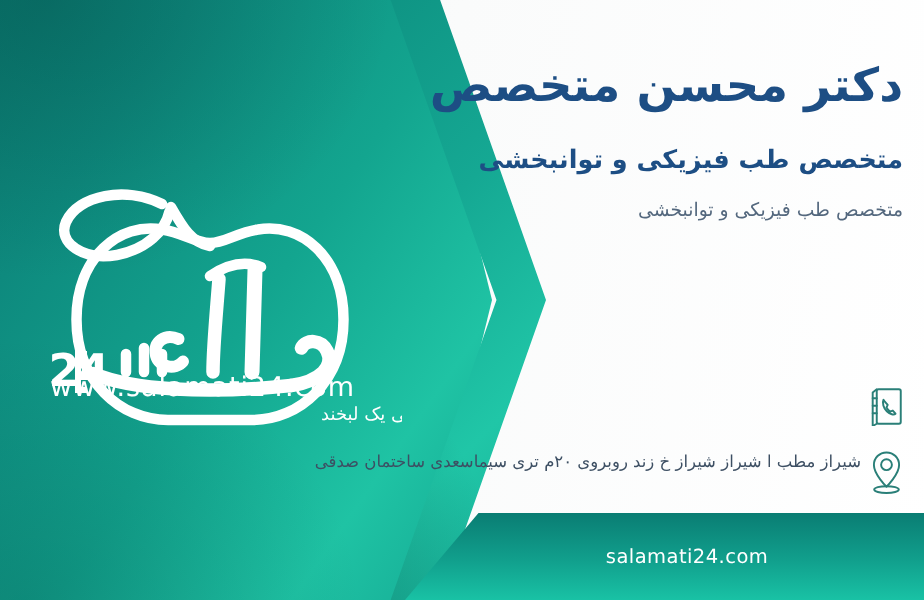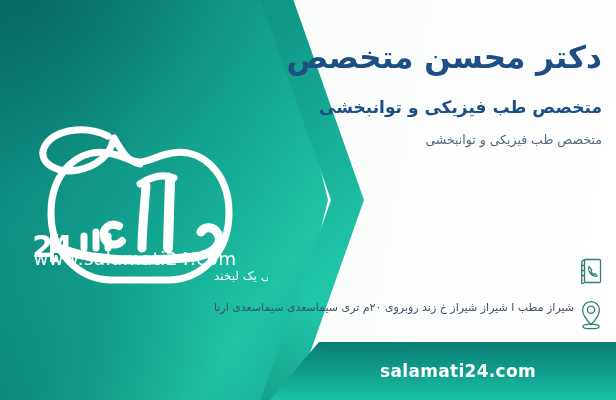--- a/index.html
+++ b/index.html
@@ -187,22 +187,22 @@
   .footer-site {
     position: absolute;
     left: 300px;
     bottom: 0;
     width: 316px;
     height: 58px;
     display: flex;
     align-items: center;
     justify-content: center;
     color: #ffffff;
-    font-size: 17px;
-    font-weight: bold;
+    font-size: 13px;
+    font-weight: normal;
     letter-spacing: 0.3px;
     direction: ltr;
   }
 </style>
 </head>
 <body>
 
 <div id="card">
 
   <div class="bg-base"></div>
@@ -290,21 +290,21 @@
       <div class="contact-ico">
         <svg width="24" height="30" viewBox="0 0 24 30" fill="none" stroke="currentColor" stroke-width="1.3" stroke-linecap="round" stroke-linejoin="round">
           <path d="M12 1.6 C7.3 1.6 3.6 5.3 3.6 10 C3.6 16.2 12 24.5 12 24.5
                    C12 24.5 20.4 16.2 20.4 10 C20.4 5.3 16.7 1.6 12 1.6 Z"></path>
           <circle cx="12" cy="9.8" r="3.6"></circle>
           <ellipse cx="12" cy="26.4" rx="8.2" ry="2.3"></ellipse>
         </svg>
       </div>
       <div class="contact-txt">
         <span>شیراز مطب ا شیراز شیراز خ زند روبروی ۲۰م تری سیماسعدی</span>
-        <span>سیماسعدی ارنا</span>
+        <span>ساختمان صدقی</span>
       </div>
     </div>
 
   </div>
 
   <div class="footer-site">salamati24.com</div>
 
 </div>
 
 </body></html>

